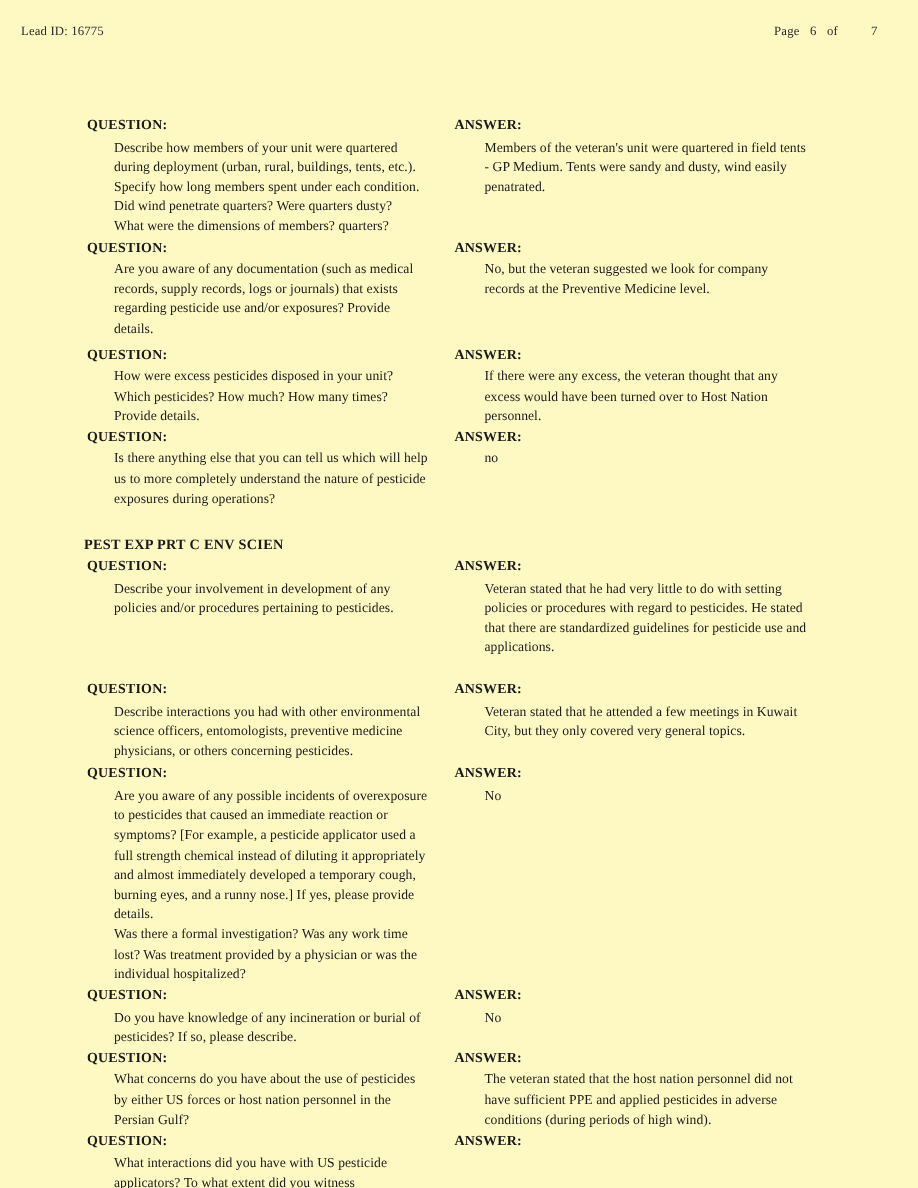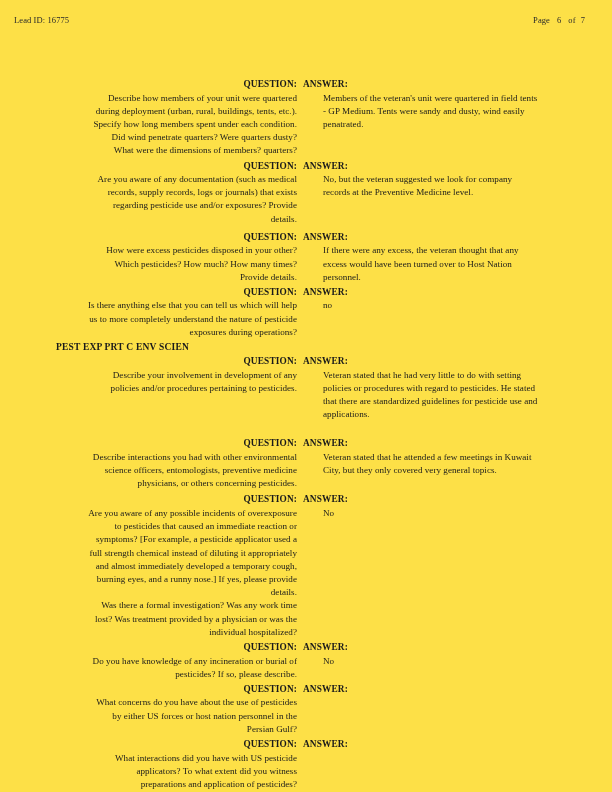--- a/index.html
+++ b/index.html
@@ -13,21 +13,21 @@
     position: relative;
     font-family: "Liberation Serif", "DejaVu Serif", serif;
     color: #1a1a1a;
     overflow: hidden;
     -webkit-font-smoothing: antialiased;
   }
 
   .page {
     position: absolute;
     inset: 0;
-    background: #fde047;
+    background: #fef9c3;
   }
 
   
   .page-header {
     position: absolute;
     top: 15px;
     left: 0;
     right: 0;
     height: 14px;
     font-size: 8.5px;
@@ -42,21 +42,21 @@
   }
   .header-page {
     position: absolute;
     right: 27px;
     top: 0;
     white-space: nowrap;
     letter-spacing: 0.1px;
   }
   .header-page .pg-word { margin-right: 7px; margin-left: 44px; }
   .header-page .pg-num  { margin-right: 7px; }
-  .header-page .pg-of   { margin-right: 5px; text-align: right; }
+  .header-page .pg-of   { margin-right: 22px; text-align: right; }
 
   
   .content {
     position: absolute;
     top: 78px;
     left: 56px;
     width: 500px;
   }
 
   .qa-block {
@@ -64,21 +64,20 @@
     display: flex;
     width: 100%;
     align-items: flex-start;
   }
 
   .col-q {
     width: 247px;
     flex: 0 0 247px;
     padding-right: 6px;
     box-sizing: border-box;
-    text-align: right;
   }
   .col-a {
     width: 253px;
     flex: 0 0 253px;
     box-sizing: border-box;
   }
 
   .qa-label {
     font-weight: bold;
     font-size: 9.3px;
@@ -94,21 +93,21 @@
     letter-spacing: 0.03px;
     white-space: pre-line;
     margin-left: 20px;
   }
 
   .section-heading {
     font-weight: bold;
     font-size: 9.5px;
     line-height: 14px;
     letter-spacing: 0.2px;
-    margin-top: 1px;
+    margin-top: 18px;
     margin-bottom: 1px;
   }
   .gap-2  { height: 2px; }
   .gap-3  { height: 3px; }
   .gap-5  { height: 5px; }
   .gap-16 { height: 16px; }
 </style>
 </head>
 <body>
 
@@ -153,21 +152,21 @@
         <div class="qa-label label-a">ANSWER:</div>
         <div class="qa-text">No, but the veteran suggested we look for company
 records at the Preventive Medicine level.</div>
       </div>
     </div>
     <div class="gap-5"></div>
 
     <div class="qa-block">
       <div class="col-q">
         <div class="qa-label label-q">QUESTION:</div>
-        <div class="qa-text">How were excess pesticides disposed in your other?
+        <div class="qa-text">How were excess pesticides disposed in your unit?
 Which pesticides?  How much?  How many times?
 Provide details.</div>
       </div>
       <div class="col-a">
         <div class="qa-label label-a">ANSWER:</div>
         <div class="qa-text">If there were any excess, the veteran thought that any
 excess would have been turned over to Host Nation
 personnel.</div>
       </div>
     </div>
@@ -255,20 +254,23 @@
 
     <div class="qa-block">
       <div class="col-q">
         <div class="qa-label label-q">QUESTION:</div>
         <div class="qa-text">What concerns do you have about the use of pesticides
 by either US forces or host nation personnel in the
 Persian Gulf?</div>
       </div>
       <div class="col-a">
         <div class="qa-label label-a">ANSWER:</div>
+        <div class="qa-text">The veteran stated that the host nation personnel did not
+have sufficient PPE and applied pesticides in adverse
+conditions (during periods of high wind).</div>
       </div>
     </div>
     <div class="gap-2"></div>
 
     <div class="qa-block">
       <div class="col-q">
         <div class="qa-label label-q">QUESTION:</div>
         <div class="qa-text">What interactions did you have with US pesticide
 applicators?  To what extent did you witness
 preparations and application of pesticides?</div>

